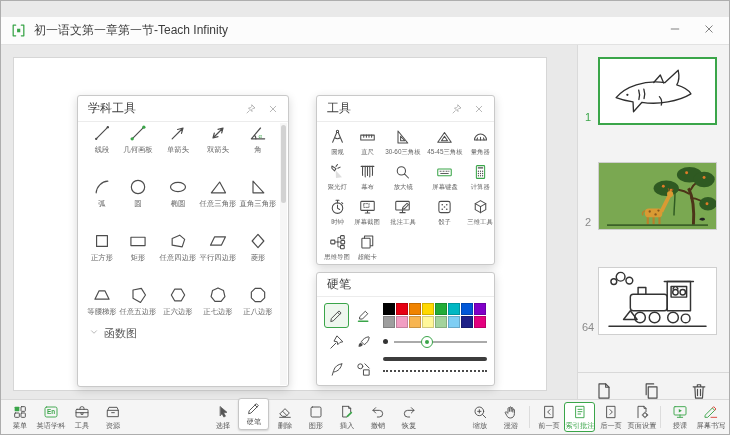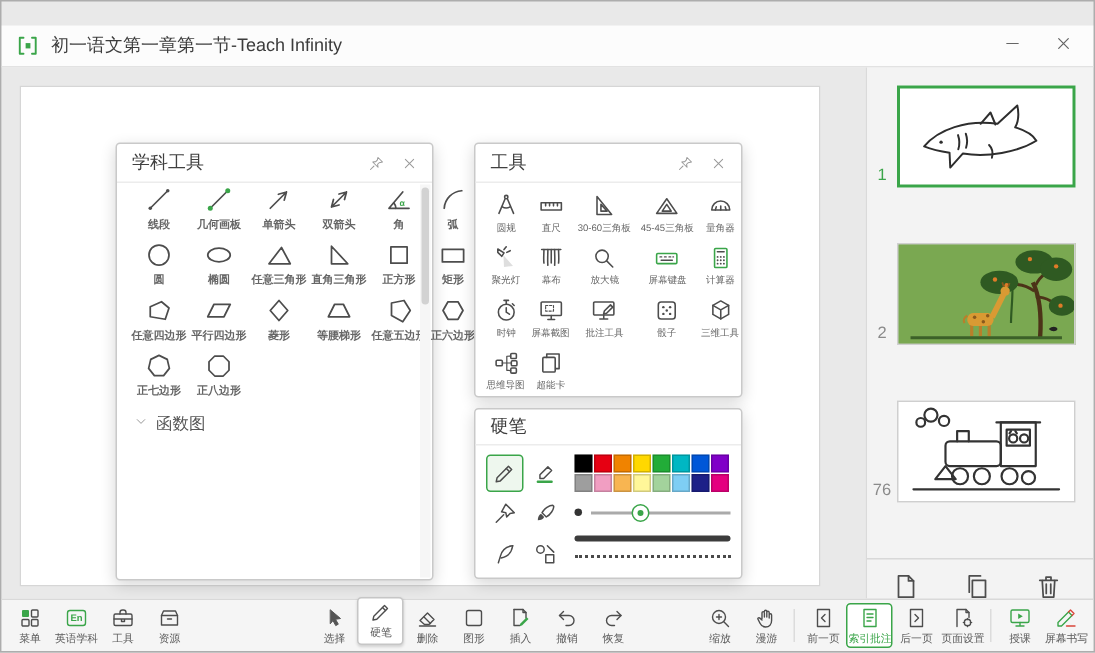--- a/index.html
+++ b/index.html
@@ -33,21 +33,21 @@
   .hbtn svg { width: 12px; height: 12px; stroke: #9a9a9a; }
 
   #subject-panel { left: 65px; top: 50px; width: 212px; height: 292px; margin-left: 11px; }
   #tools-panel   { left: 315px; top: 50px; width: 179px; height: 170px; }
   #pen-panel     { left: 315px; top: 227px; width: 179px; height: 114px; }
 
   .section { height: 24px; display: flex; align-items: center; gap: 5px; padding: 0 11px;
              font-size: 11px; color: #555; }
   .section svg { width: 10px; height: 10px; stroke: #888; }
 
-  .shape-grid { display: grid; grid-template-columns: repeat(6,1fr); padding: 1px 10px 4px 8px; row-gap: 5px; font-weight: bold; }
+  .shape-grid { display: grid; grid-template-columns: repeat(5,1fr); padding: 1px 10px 4px 8px; row-gap: 22px; }
   .grid-item { display: flex; flex-direction: column; align-items: center; gap: 1px; }
   .g-icon svg { width: 22px; height: 20px; display: block; }
   .g-label { font-size: 8px; color: #666; white-space: nowrap; transform: scale(.92); }
 
   .tool-grid { display: grid; grid-template-columns: repeat(5,1fr); padding: 6px 5px 4px; row-gap: 6px; }
   .tool-grid .g-icon svg { width: 19px; height: 18px; }
   .tool-grid .g-label { font-size: 7.5px; transform: scale(.85); }
 
   .vscroll { position: absolute; top: 27px; right: 1px; bottom: 1px; width: 7px; background: #f6f6f6; }
   .vthumb { position: absolute; top: 2px; right: 1px; width: 5px; height: 78px; background: #d2d2d2; border-radius: 2.5px; }
@@ -623,21 +623,21 @@
                 <circle cx="52" cy="50" r="1.2" fill="#8a5a1d"></circle>
                 <circle cx="58" cy="53" r="1.2" fill="#8a5a1d"></circle>
                 <circle cx="61" cy="49" r="1.2" fill="#8a5a1d"></circle>
                 <path d="M47 49c-2 1-3 3-2 5" stroke="#b97f2a" stroke-width="1.5" fill="none"></path>
                 <path d="M8 64h104" stroke="#3c6128" stroke-width="2"></path>
                 <path d="M103 58c2-2 5-2 6 0-1 2-4 2-6 0Z" fill="#222"></path>
               </svg>
             </div>
           </div>
           <div class="slide-row">
-            <div class="slide-num">76</div>
+            <div class="slide-num">64</div>
             <div class="thumb" style="background: rgb(255, 255, 255);">
               <svg viewBox="0 0 120 68">
                 <g fill="none" stroke="#333" stroke-width="1.5" stroke-linecap="round" stroke-linejoin="round">
                   <circle cx="22" cy="9" r="4.5"></circle>
                   <circle cx="31" cy="13" r="3.5"></circle>
                   <circle cx="15" cy="14" r="3"></circle>
                   <path d="M40 27v-7h8v7"></path>
                   <rect x="32" y="27" width="38" height="17" rx="3"></rect>
                   <path d="M32 44l-7 9h14Z"></path>
                   <rect x="70" y="14" width="24" height="30"></rect>

